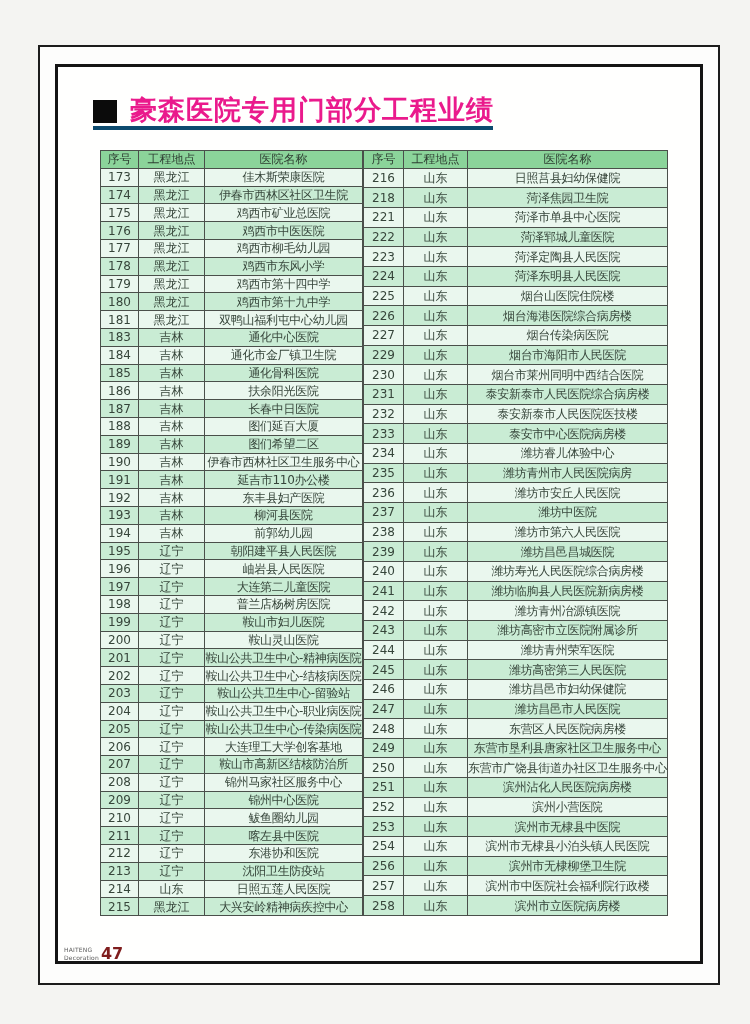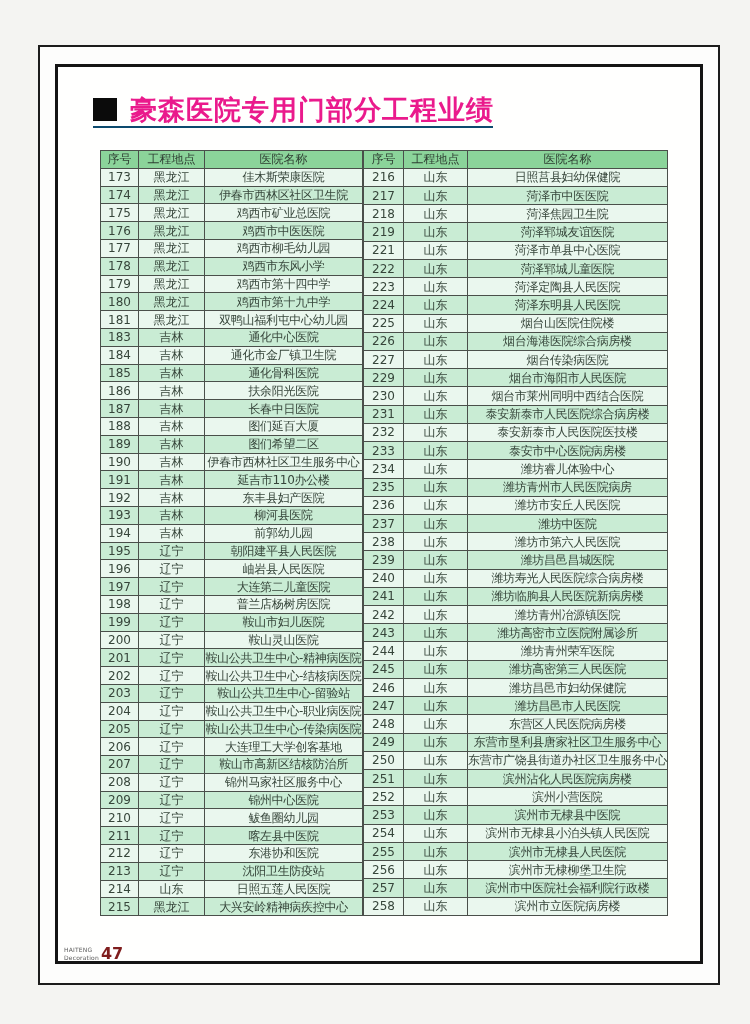--- a/index.html
+++ b/index.html
@@ -12,22 +12,22 @@
   .outer-frame {
     position:absolute; left:38px; top:45px; width:678px; height:936px;
     border:2px solid #1c1c1c; background:#fdfdfc;
   }
   .inner-frame {
     position:absolute; left:55px; top:64px; width:642px; height:894px;
     border:3px solid #141414; background:#fffffe;
   }
   .title-wrap {
     position:absolute; left:93px; top:96px; width:400px;
-    border-bottom:2px solid #0c4a6e; padding-bottom:3px;
-    display:flex; align-items:center; gap:13px;
+    border-bottom:4px solid #0c4a6e; padding-bottom:3px;
+    display:flex; align-items:flex-end; gap:13px;
   }
   .title-square { width:24px; height:23px; background:#0b0b0b; flex:0 0 auto; }
   .page-title {
     font-size:27px; font-weight:bold; color:var(--title-color,#ea1a8c);
     line-height:1; letter-spacing:1px; white-space:nowrap;
   }
   .tables { position:absolute; left:100px; top:150px; display:flex; }
   table.proj { border-collapse:collapse; table-layout:fixed; }
   table.proj th, table.proj td {
     border:1px solid #4a4f4a; padding:0; height:16.8px;
@@ -300,35 +300,25 @@
           <th>医院名称</th>
         </tr>
       </thead>
     <tbody>
         <tr>
           <td class="cell-no">216</td>
           <td class="cell-loc">山东</td>
           <td class="cell-name">日照莒县妇幼保健院</td>
         </tr>
         <tr>
-          <td class="cell-no">217</td>
-          <td class="cell-loc">山东</td>
-          <td class="cell-name">菏泽市中医医院</td>
-        </tr>
-        <tr>
           <td class="cell-no">218</td>
           <td class="cell-loc">山东</td>
           <td class="cell-name">菏泽焦园卫生院</td>
         </tr>
         <tr>
-          <td class="cell-no">219</td>
-          <td class="cell-loc">山东</td>
-          <td class="cell-name">菏泽郓城友谊医院</td>
-        </tr>
-        <tr>
           <td class="cell-no">221</td>
           <td class="cell-loc">山东</td>
           <td class="cell-name">菏泽市单县中心医院</td>
         </tr>
         <tr>
           <td class="cell-no">222</td>
           <td class="cell-loc">山东</td>
           <td class="cell-name">菏泽郓城儿童医院</td>
         </tr>
         <tr>
@@ -478,25 +468,20 @@
         </tr>
         <tr>
           <td class="cell-no">253</td>
           <td class="cell-loc">山东</td>
           <td class="cell-name">滨州市无棣县中医院</td>
         </tr>
         <tr>
           <td class="cell-no">254</td>
           <td class="cell-loc">山东</td>
           <td class="cell-name">滨州市无棣县小泊头镇人民医院</td>
-        </tr>
-        <tr>
-          <td class="cell-no">255</td>
-          <td class="cell-loc">山东</td>
-          <td class="cell-name">滨州市无棣县人民医院</td>
         </tr>
         <tr>
           <td class="cell-no">256</td>
           <td class="cell-loc">山东</td>
           <td class="cell-name">滨州市无棣柳堡卫生院</td>
         </tr>
         <tr>
           <td class="cell-no">257</td>
           <td class="cell-loc">山东</td>
           <td class="cell-name">滨州市中医院社会福利院行政楼</td>

